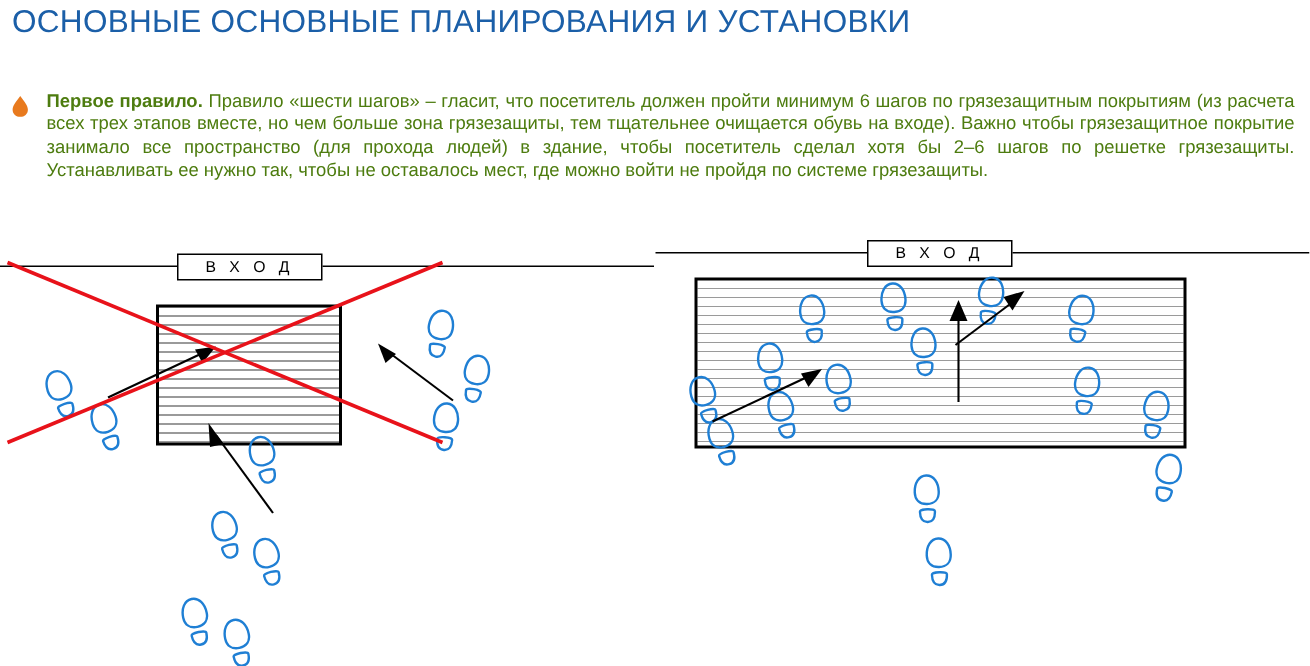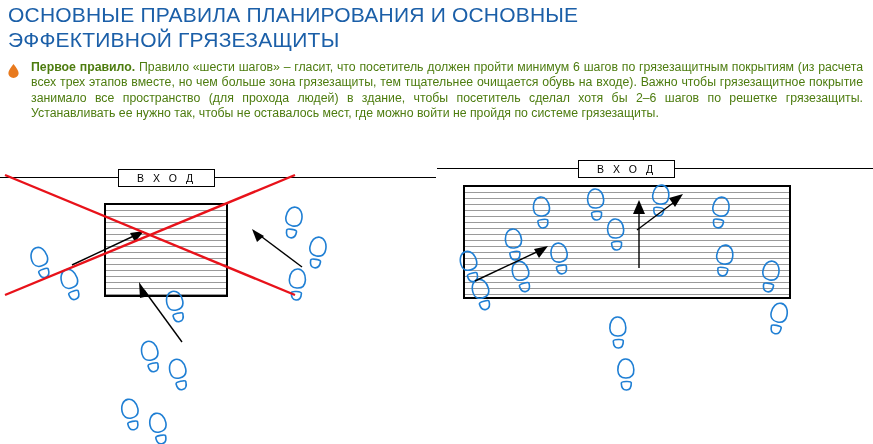--- a/index.html
+++ b/index.html
@@ -137,22 +137,21 @@
     z-index: 7;
     pointer-events: none;
   }
 </style>
 </head>
 <body>
 
 <div class="page">
 
   <div class="heading">
-    <span class="ln">ОСНОВНЫЕ ПРАВИЛА ПЛАНИРОВАНИЯ И ОСНОВНЫЕ</span>
-    <span class="ln">ЭФФЕКТИВНОЙ ГРЯЗЕЗАЩИТЫ</span>
+    <span class="ln">ОСНОВНЫЕ ОСНОВНЫЕ ПЛАНИРОВАНИЯ И УСТАНОВКИ</span>
   </div>
 
   <div class="rule-block">
     <span class="bullet-icon">
       <svg width="11" height="14" viewBox="0 0 11 14">
         <path d="M5.5 0 C8.6 4.2 10.6 6.6 10.6 9.1 C10.6 11.9 8.3 13.9 5.5 13.9 C2.7 13.9 0.4 11.9 0.4 9.1 C0.4 6.6 2.4 4.2 5.5 0 Z" fill="#e87a1e"></path>
       </svg>
     </span>
     <div class="rule-text">
       <b>Первое правило.</b><span> Правило «шести шагов» – гласит, что посетитель должен пройти минимум 6 шагов по грязезащитным покрытиям (из расчета всех трех этапов вместе, но чем больше зона грязезащиты, тем тщательнее очищается обувь на входе). Важно чтобы грязезащитное покрытие занимало все пространство (для прохода людей) в здание, чтобы посетитель сделал хотя бы 2–6 шагов по решетке грязезащиты. Устанавливать ее нужно так, чтобы не оставалось мест, где можно войти не пройдя по системе грязезащиты.</span>

